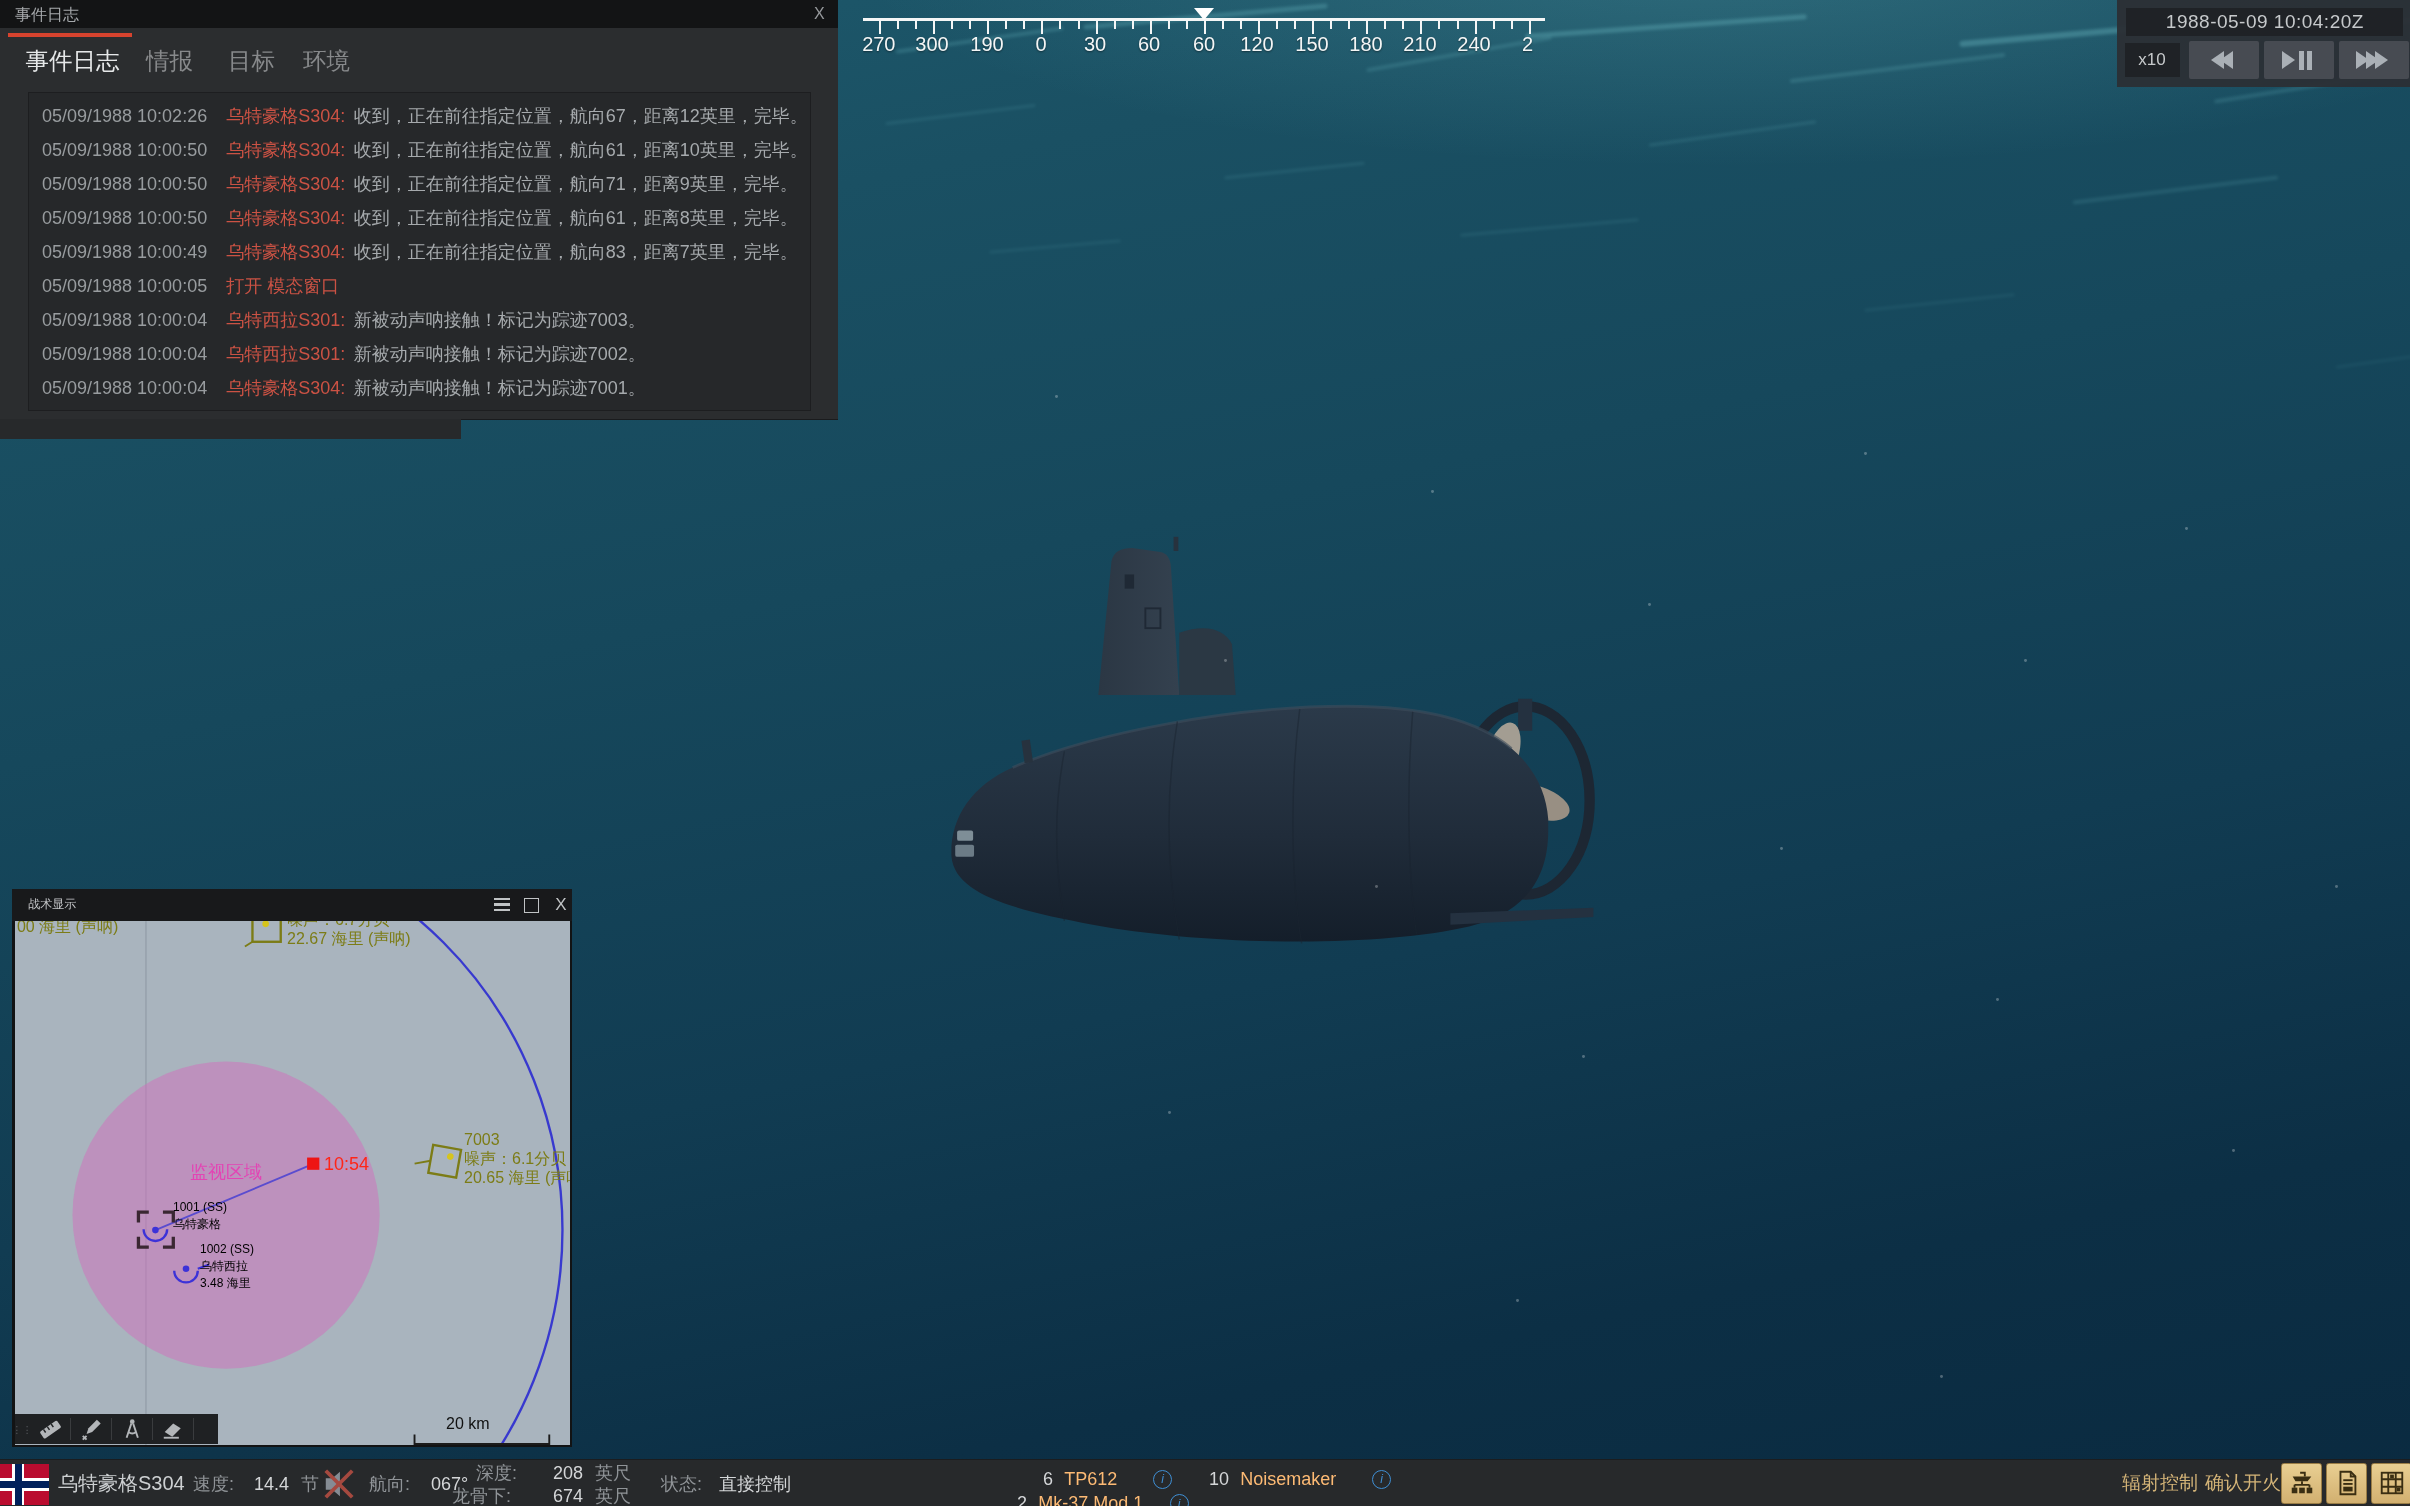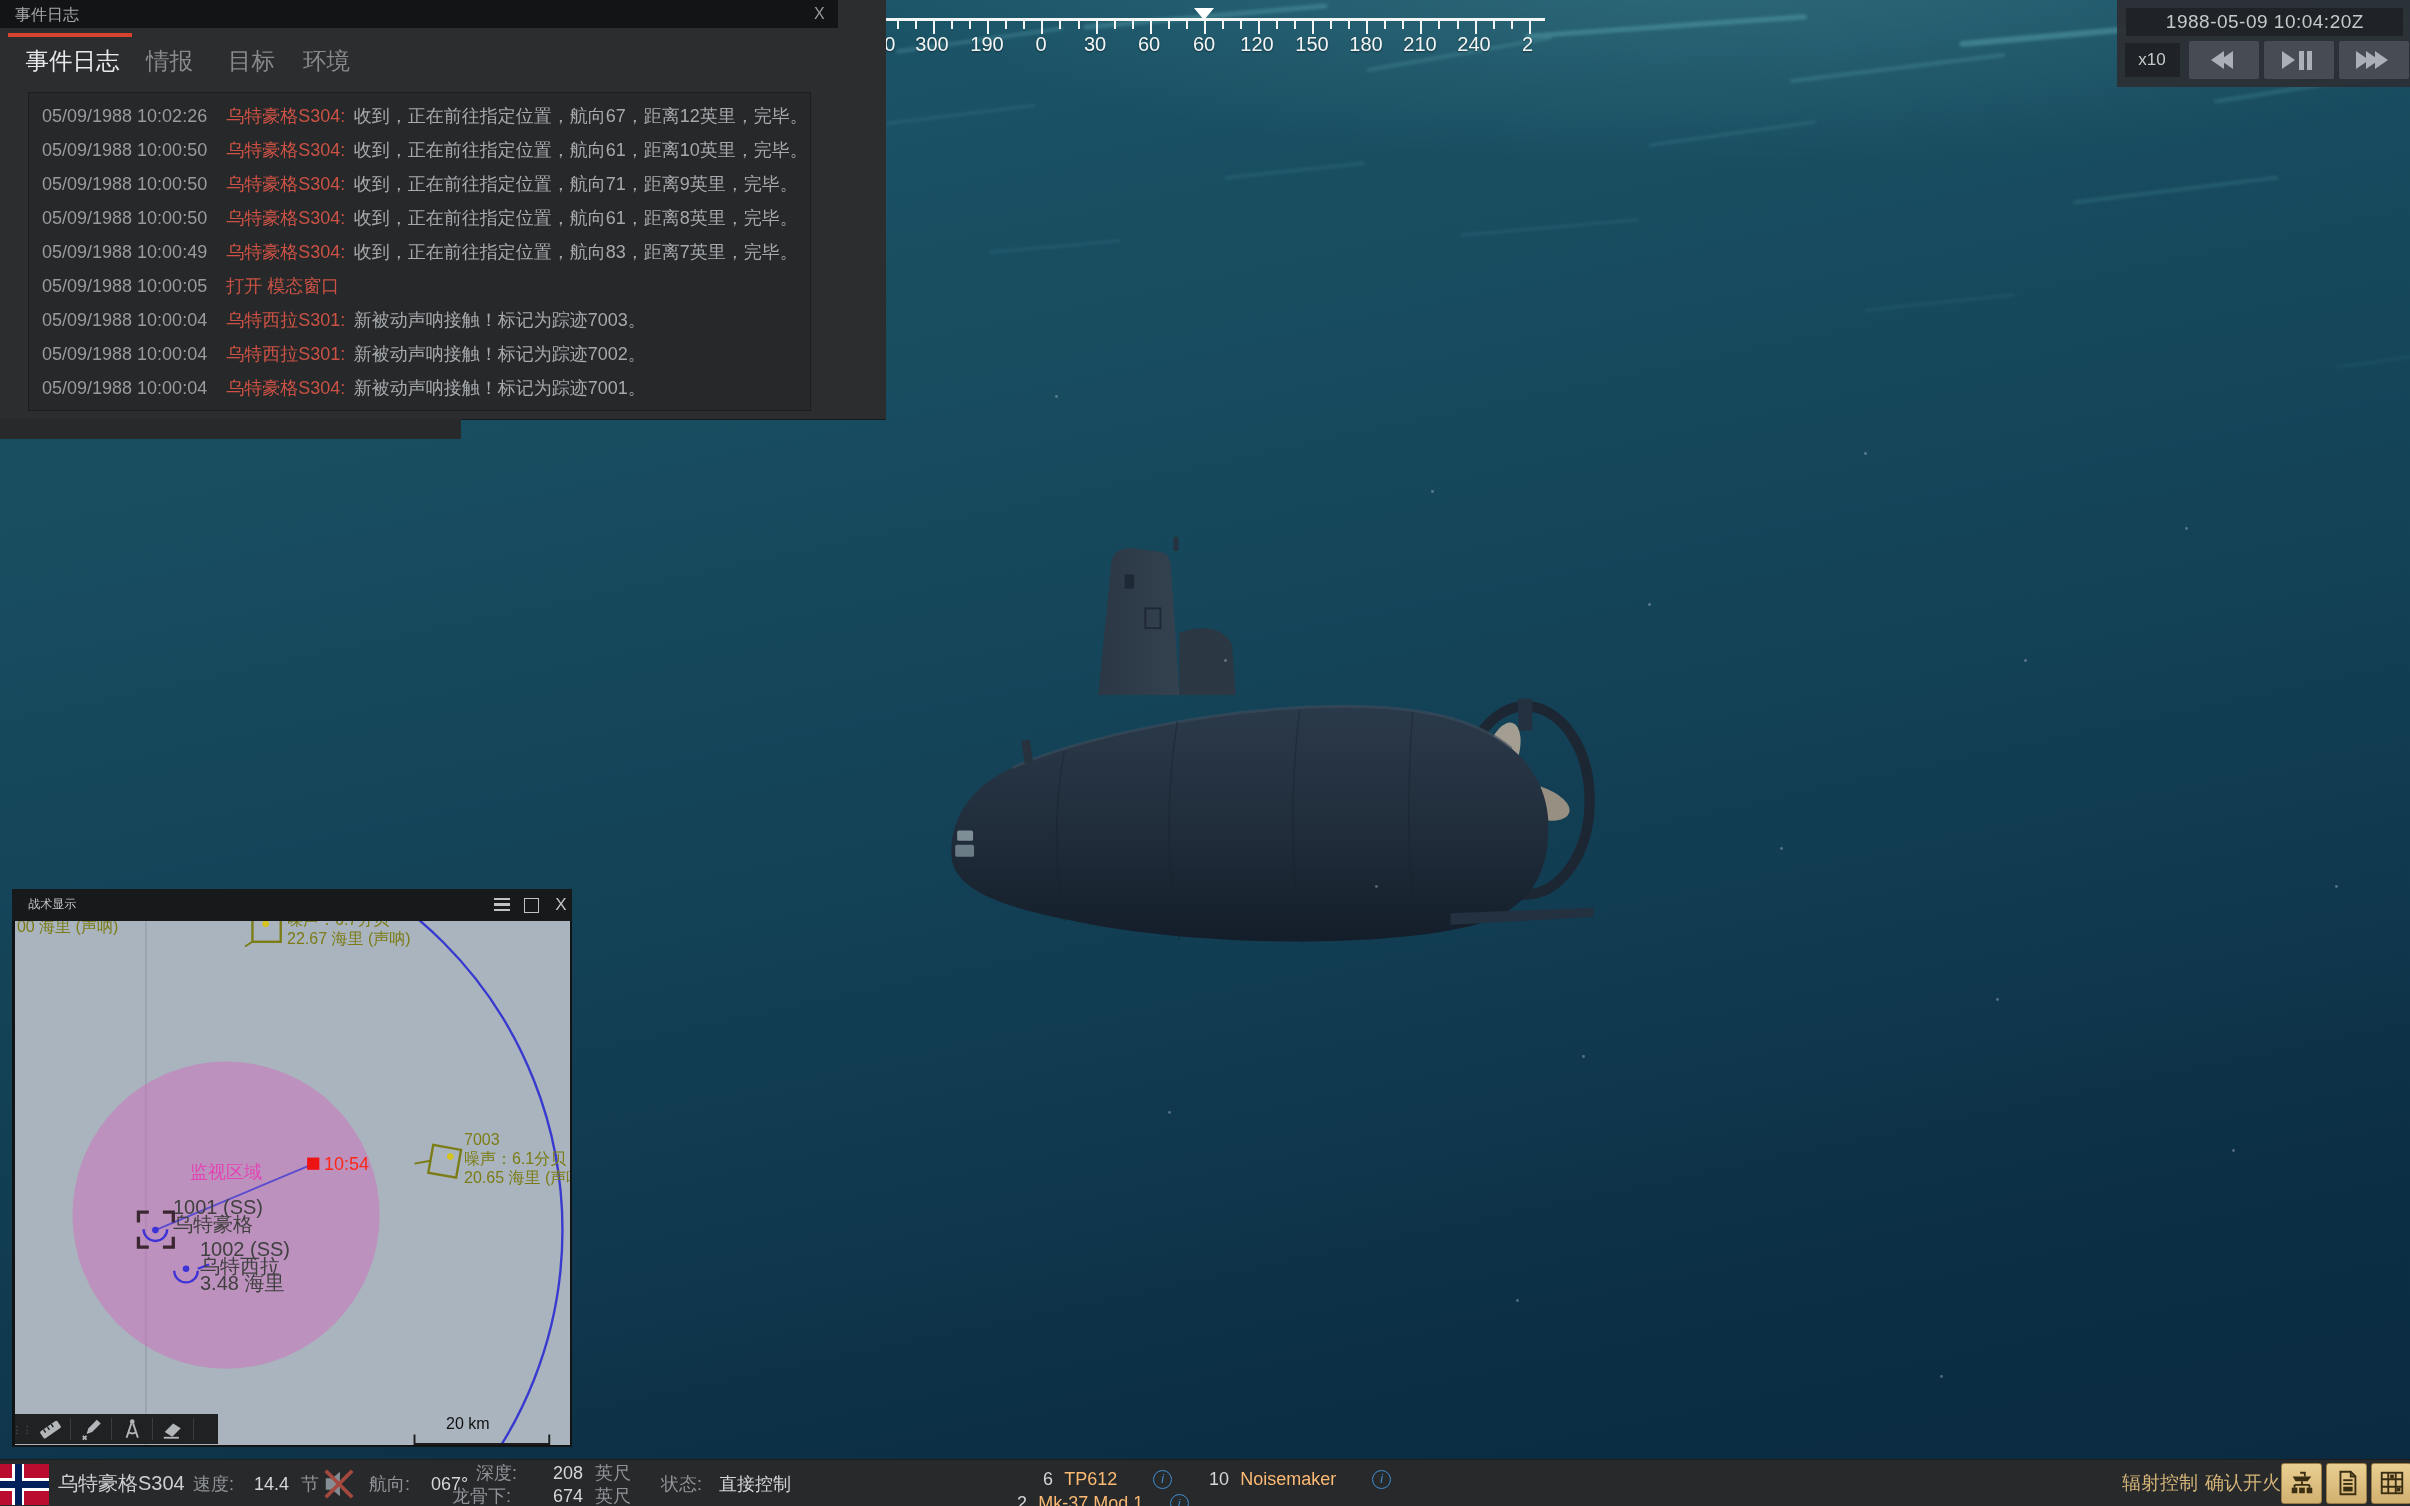--- a/index.html
+++ b/index.html
@@ -32,21 +32,21 @@
     font-size:19px;display:flex;align-items:center;justify-content:center;letter-spacing:0.5px;}
   .t-x10{position:absolute;left:7.5px;top:43px;width:55px;height:34px;background:#1f2226;color:#c6c9cb;
     font-size:17px;display:flex;align-items:center;justify-content:center;}
   .t-btn{position:absolute;top:41px;width:70px;height:38px;background:#474b52;border-radius:1.9px;
     display:flex;align-items:center;justify-content:center;}
   .tri-r{width:0;height:0;border-top:9.4px solid transparent;border-bottom:9.4px solid transparent;border-left:13px solid #aab0b6;margin-left:-3.8px;}
   .tri-l{width:0;height:0;border-top:9.4px solid transparent;border-bottom:9.4px solid transparent;border-right:13px solid #aab0b6;margin-left:-3.8px;}
   .pbar{width:4.7px;height:19px;background:#aab0b6;margin-left:3.8px;}
 
   
-  .elog{position:absolute;left:0;top:0;width:838px;height:419px;background:#2b2d2f;border-bottom:0.9px solid #1a1b1d;padding-left:48px;}
+  .elog{position:absolute;left:0;top:0;width:838px;height:419px;background:#2b2d2f;border-bottom:0.9px solid #1a1b1d;}
   .elog-ext{position:absolute;left:0;top:419px;width:461px;height:20px;background:#27292b;}
   .elog-title{position:absolute;left:0;top:0;width:838px;height:28px;background:#131415;}
   .elog-title .tt{position:absolute;left:15px;top:4.7px;font-size:16px;color:#a6a9ac;}
   .elog-close{position:absolute;left:808px;top:2.8px;width:22.6px;height:22.6px;color:#96999c;font-size:16px;
     display:flex;align-items:center;justify-content:center;}
   .elog-redline{position:absolute;left:7.5px;top:33px;width:124px;height:3.8px;background:#d7432e;}
   .etab{position:absolute;top:45px;font-size:23.5px;color:#87898b;}
   .etab.active{color:#e6e8e9;}
   .elog-panel{position:absolute;left:28px;top:92px;width:783px;height:319px;background:#26282a;
     border:0.9px solid #1d1e20;box-sizing:border-box;overflow:hidden;padding:5.6px 0 0 13px;}
@@ -59,21 +59,21 @@
   
   .tac{position:absolute;left:12.2px;top:889px;width:560px;height:558px;background:#121314;}
   .tac-title{position:absolute;left:0;top:0;width:560px;height:32px;background:#18191b;}
   .tac-title .tt{position:absolute;left:16px;top:6.6px;font-size:12px;color:#c3c5c7;}
   .tac-ic{position:absolute;top:8.5px;color:#c0c3c5;}
   .ham{width:16px;height:14px;display:flex;flex-direction:column;justify-content:space-between;}
   .ham i{display:block;height:2.8px;background:#c0c3c5;}
   .maxi{width:13px;height:13px;border:1.9px solid #c0c3c5;}
   .map{position:absolute;left:2.8px;top:32px;width:555px;height:524px;background:#a9b4be;overflow:hidden;}
   .map-lbl{position:absolute;white-space:nowrap;line-height:17px;}
-  .m-blue{color:#404040;font-size:20px;}
+  .m-blue{color:#000000;font-size:12px;}
   .m-olive{color:#7c7c16;font-size:16px;line-height:19px;}
   .m-pink{color:#e344b4;font-size:18px;}
   .m-red{color:#ff2517;font-size:18px;}
   .m-dark{color:#111;font-size:16px;}
   .tac-toolbar{position:absolute;left:0;top:493px;width:203px;height:30px;background:#1f2123;
     display:flex;align-items:center;}
   .tb-sep{width:0.9px;height:22.6px;background:#3a3c3e;}
   .tb-ic{width:40px;height:30px;display:flex;align-items:center;justify-content:center;}
   .tb-handle{width:15px;height:30px;display:flex;align-items:center;justify-content:center;color:#5a5d60;font-size:9.4px;letter-spacing:0.9px;}
 

